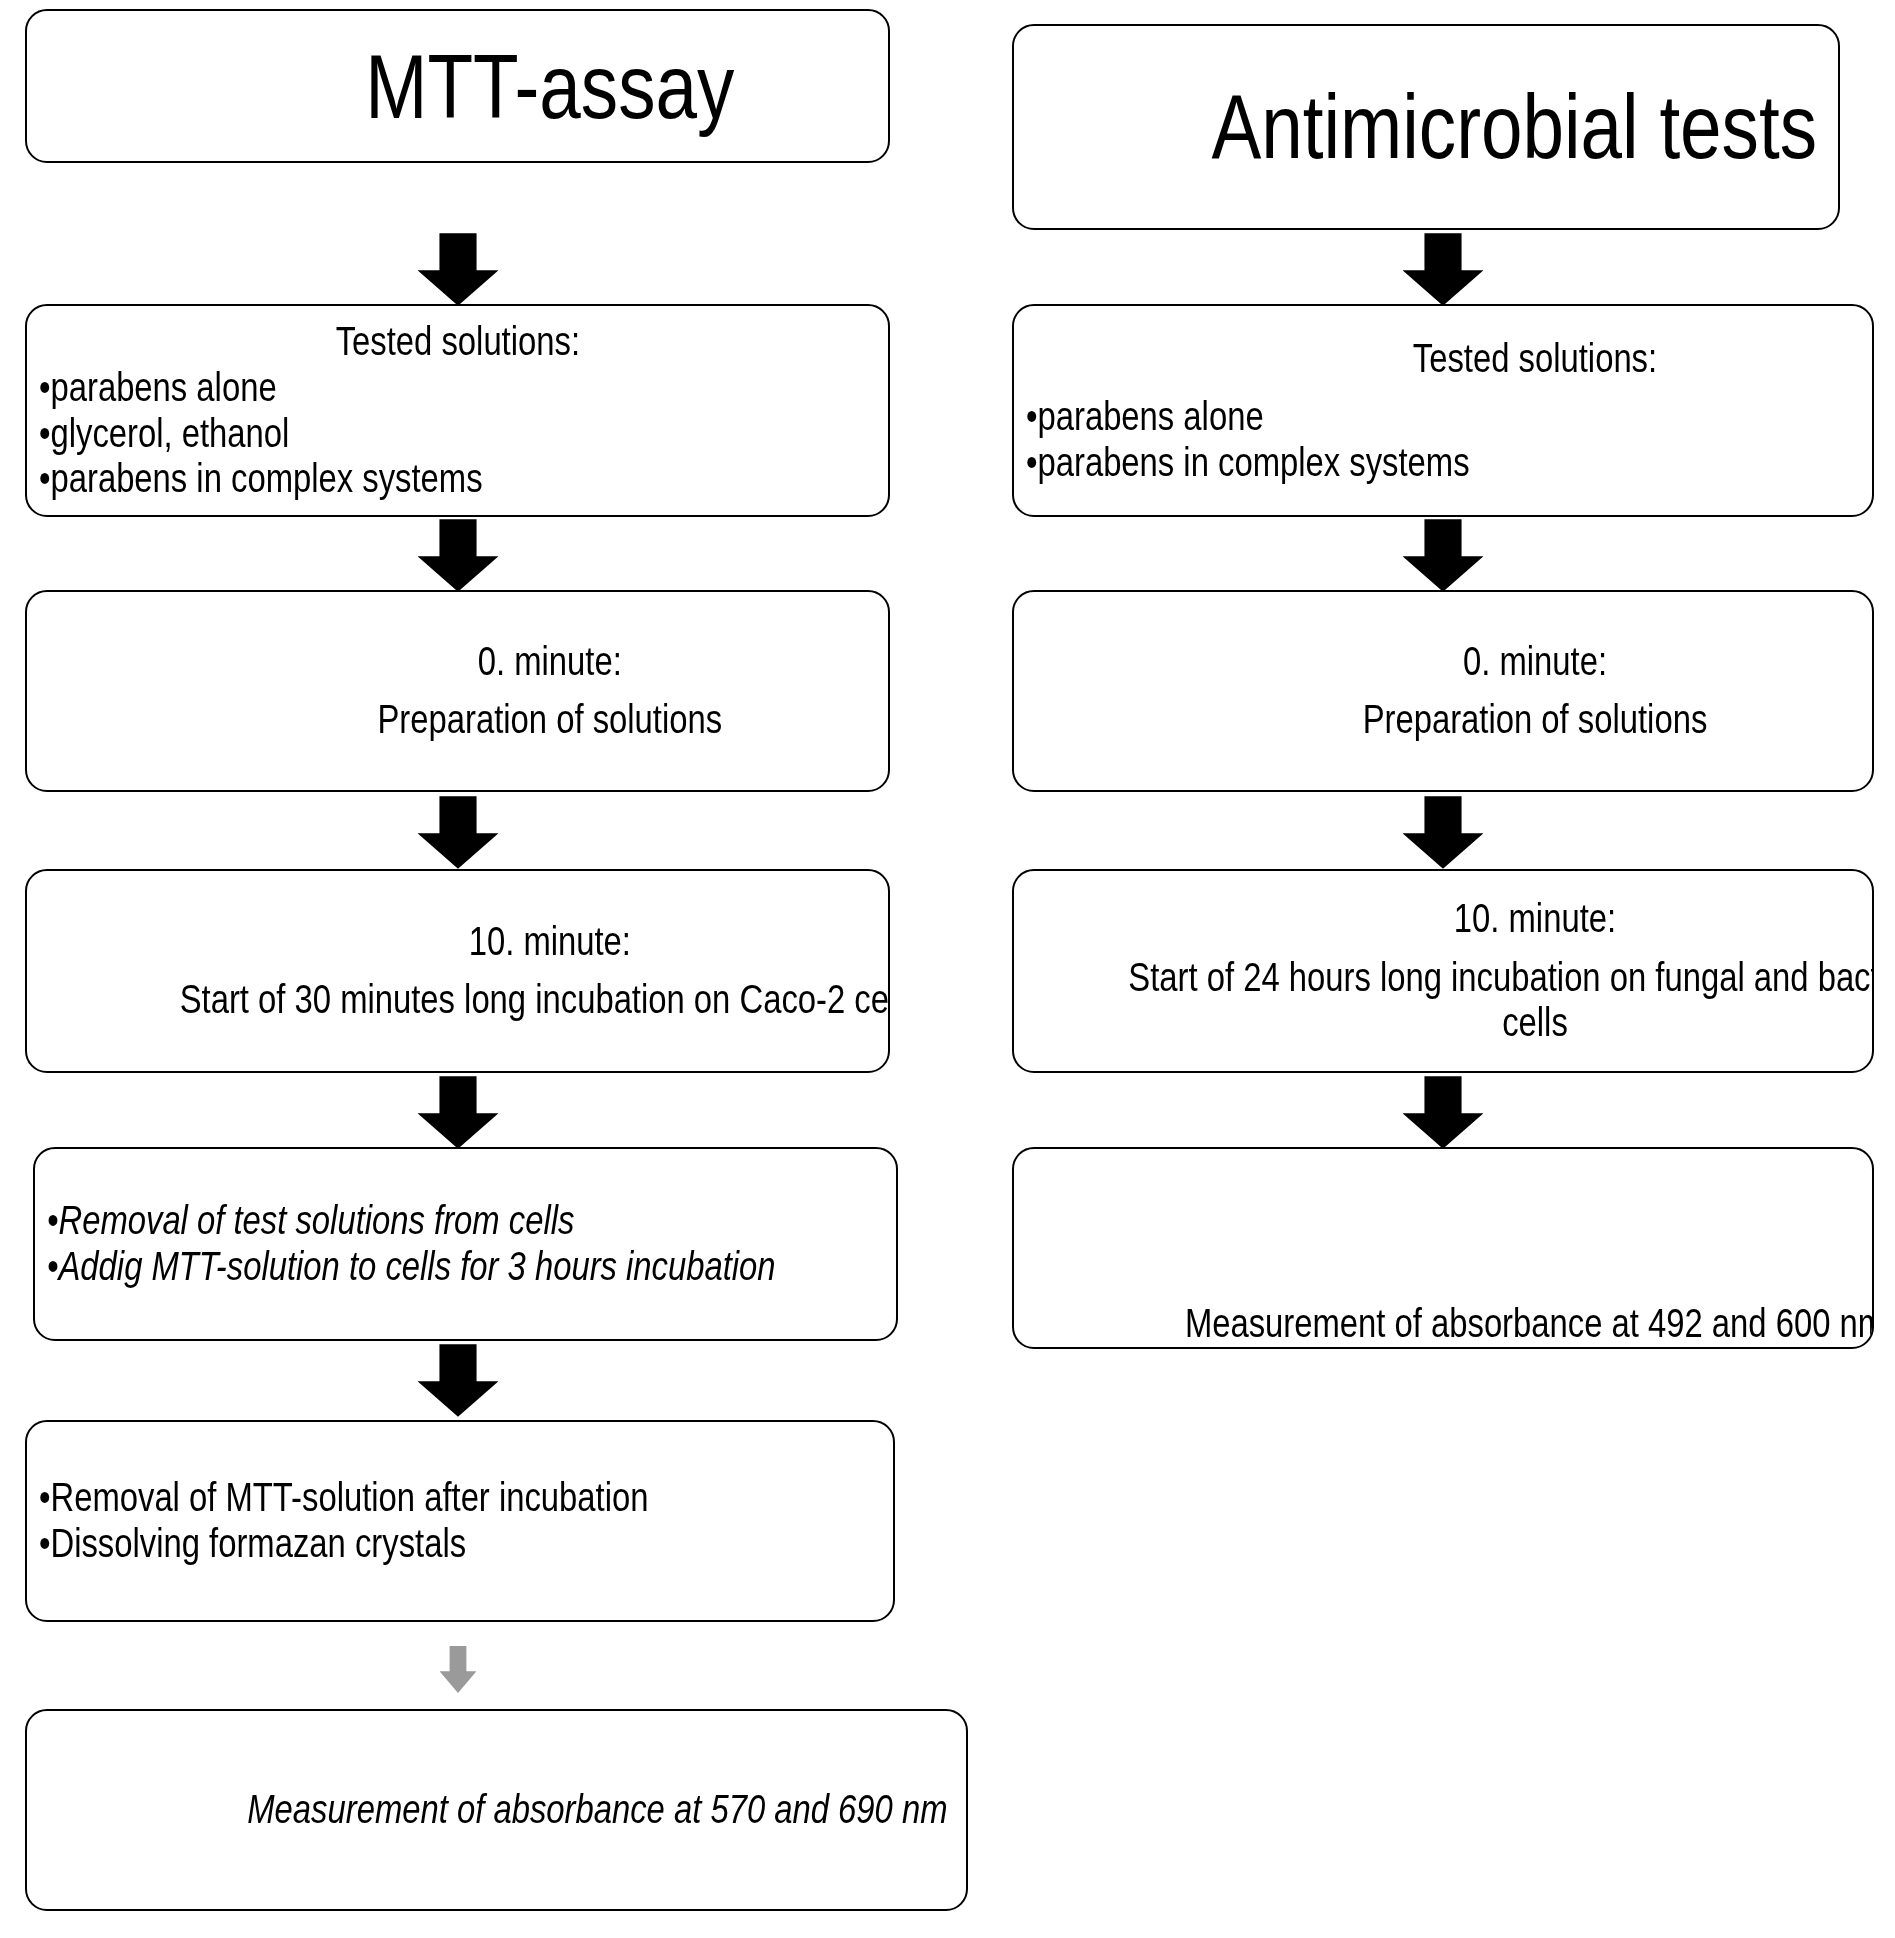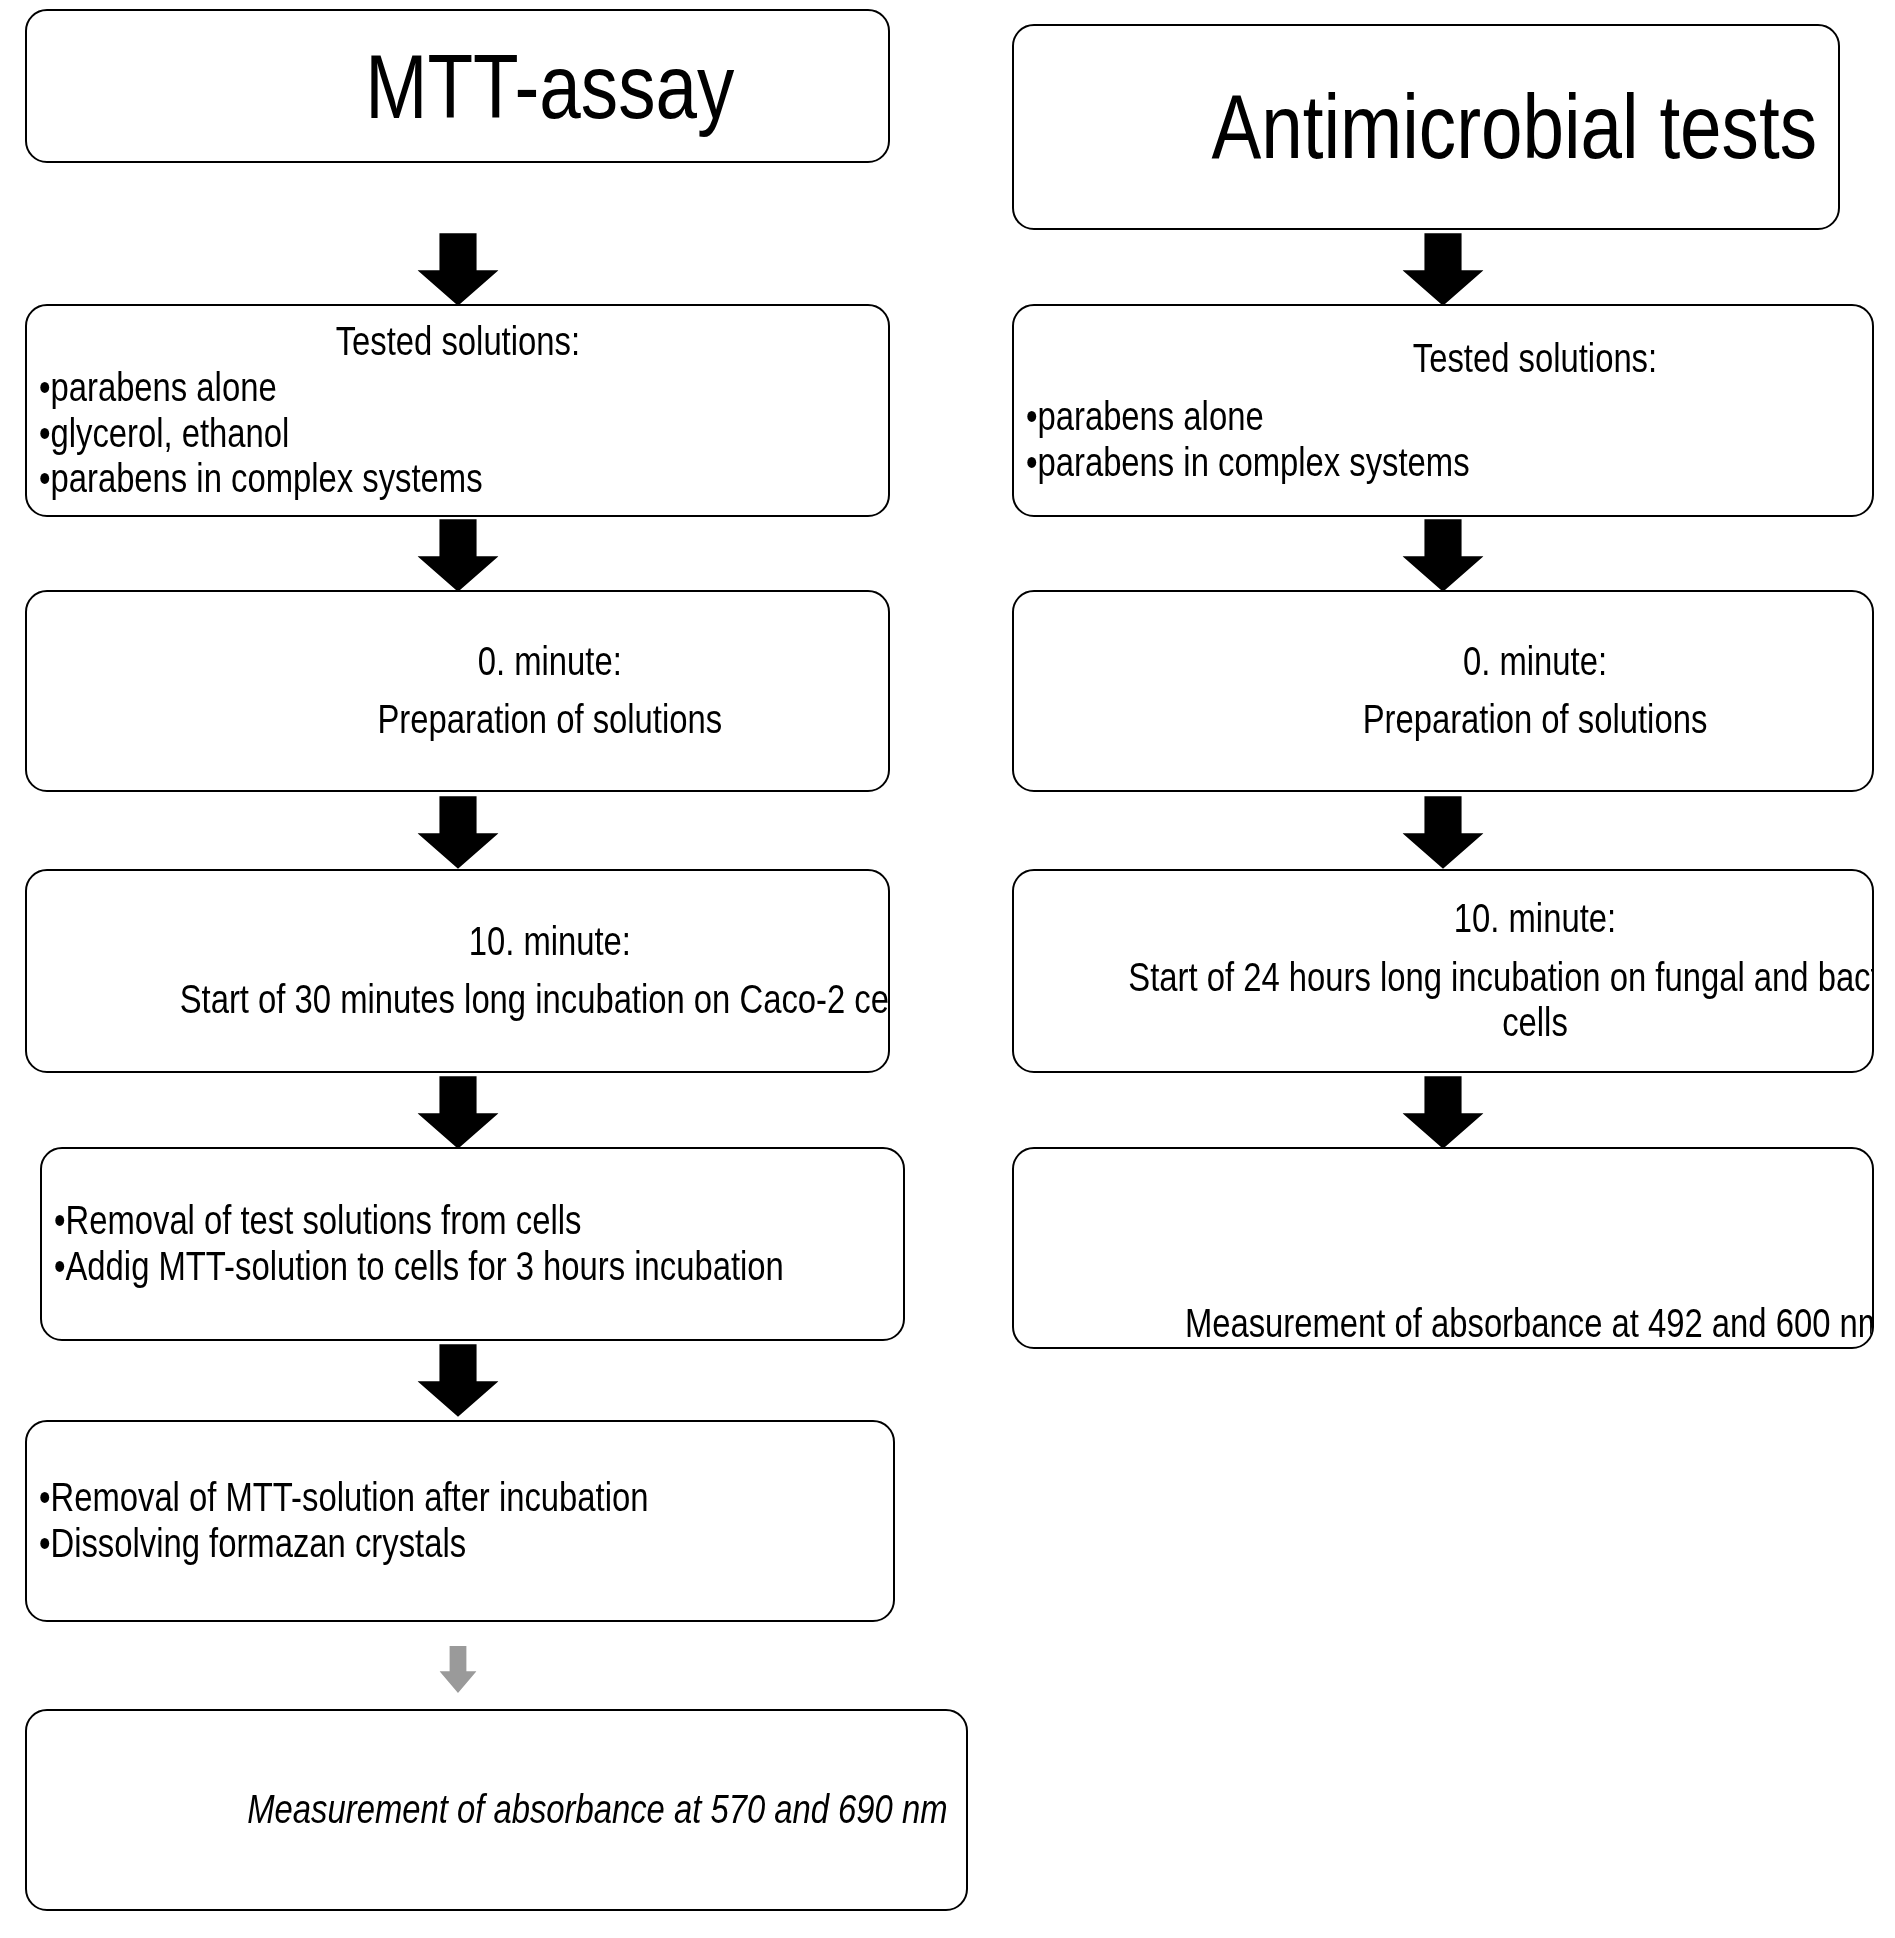--- a/index.html
+++ b/index.html
@@ -148,21 +148,21 @@
         <span class="ctext center body-text t-center">Start of 30 minutes long incubation on Caco-2 cells</span>
       </div>
     </div>
 
     <div class="arrow" style="left:433px; top:1076px;">
       <svg width="81" height="73" viewBox="0 0 96 86" aria-hidden="true">
         <polygon points="26,0 70,0 70,44 96,44 48,86 0,44 26,44" fill="#000000"></polygon>
       </svg>
     </div>
 
-    <div class="node" style="left:15px; top:1147px; width:865px; height:194px;">
+    <div class="node" style="left:8px; top:1147px; width:865px; height:194px;font-style:italic;">
       <div class="node-inner">
         <span class="ctext body-text t-left bullet-line">•Removal of test solutions from cells</span>
         <span class="ctext body-text t-left bullet-line">•Addig MTT-solution to cells for 3 hours incubation</span>
       </div>
     </div>
 
     <div class="arrow" style="left:433px; top:1344px;">
       <svg width="81" height="73" viewBox="0 0 96 86" aria-hidden="true">
         <polygon points="26,0 70,0 70,44 96,44 48,86 0,44 26,44" fill="#000000"></polygon>
       </svg>

